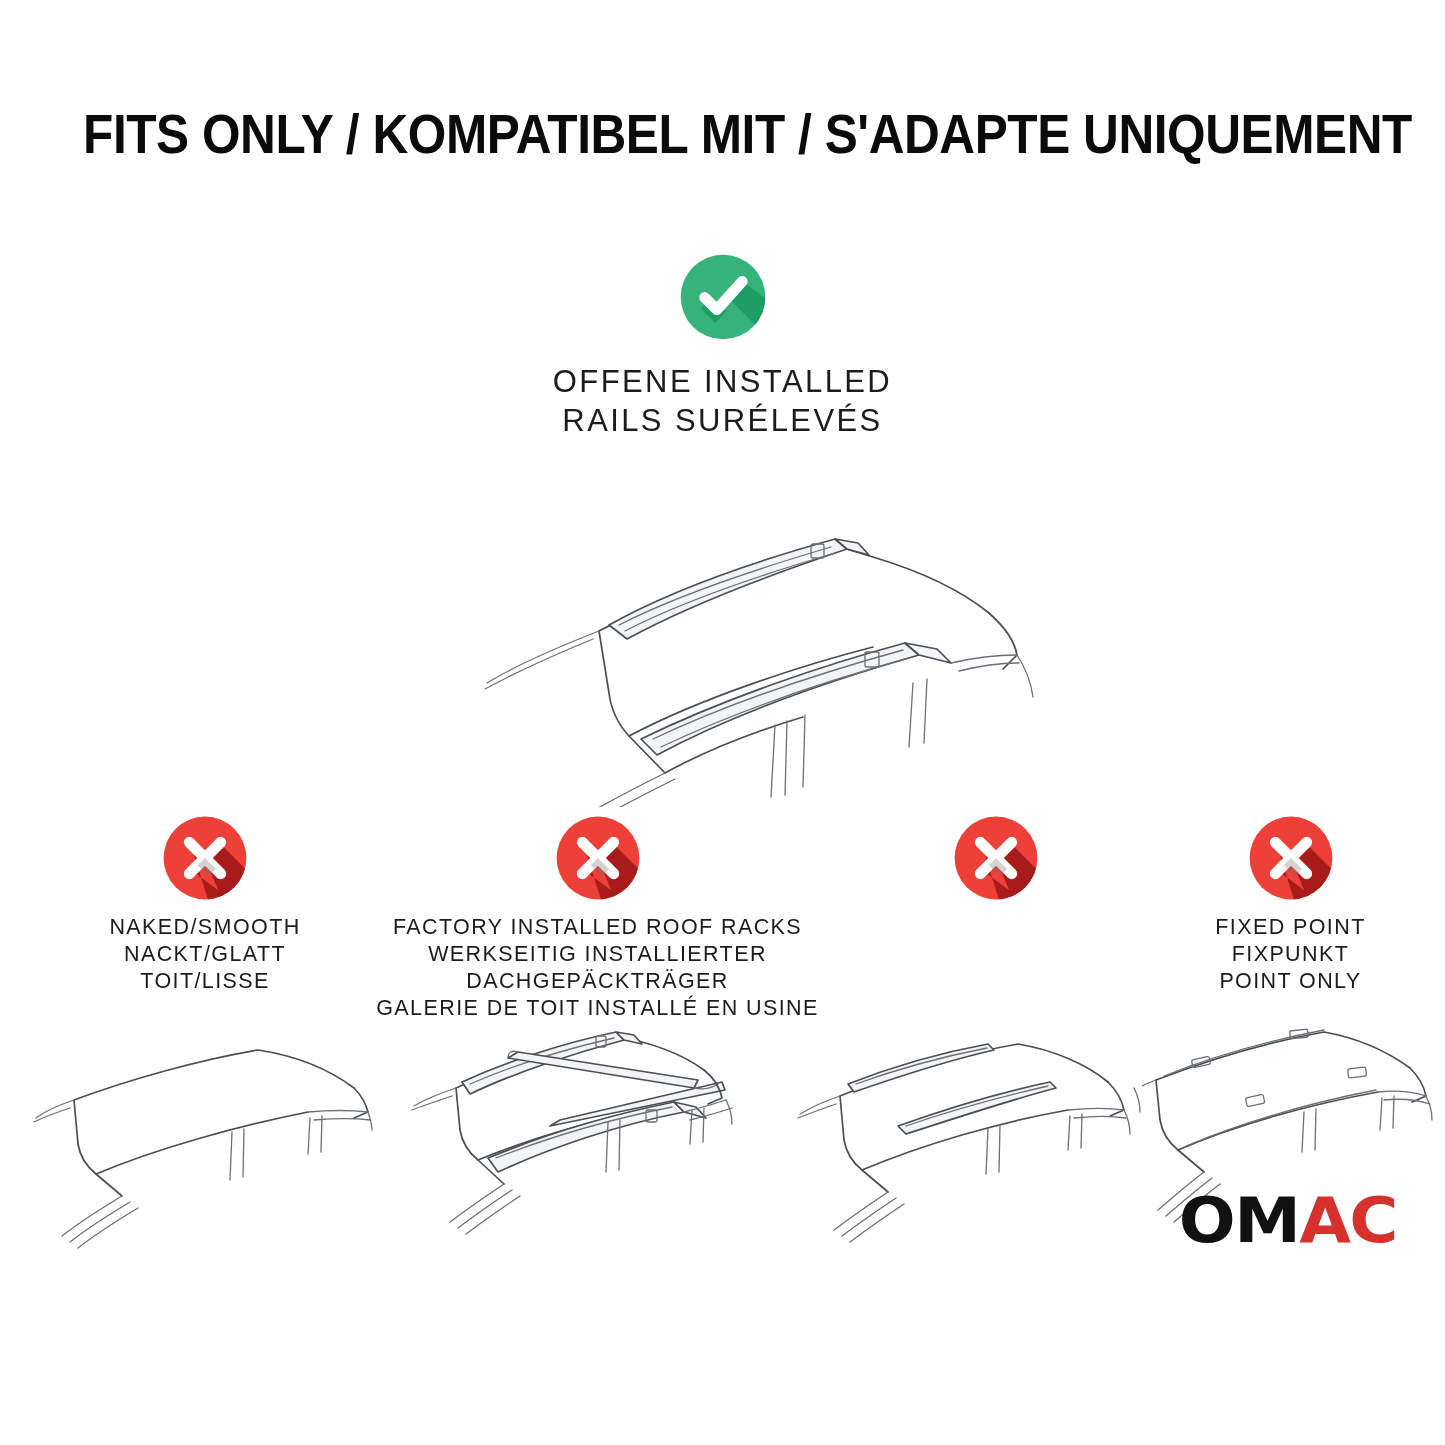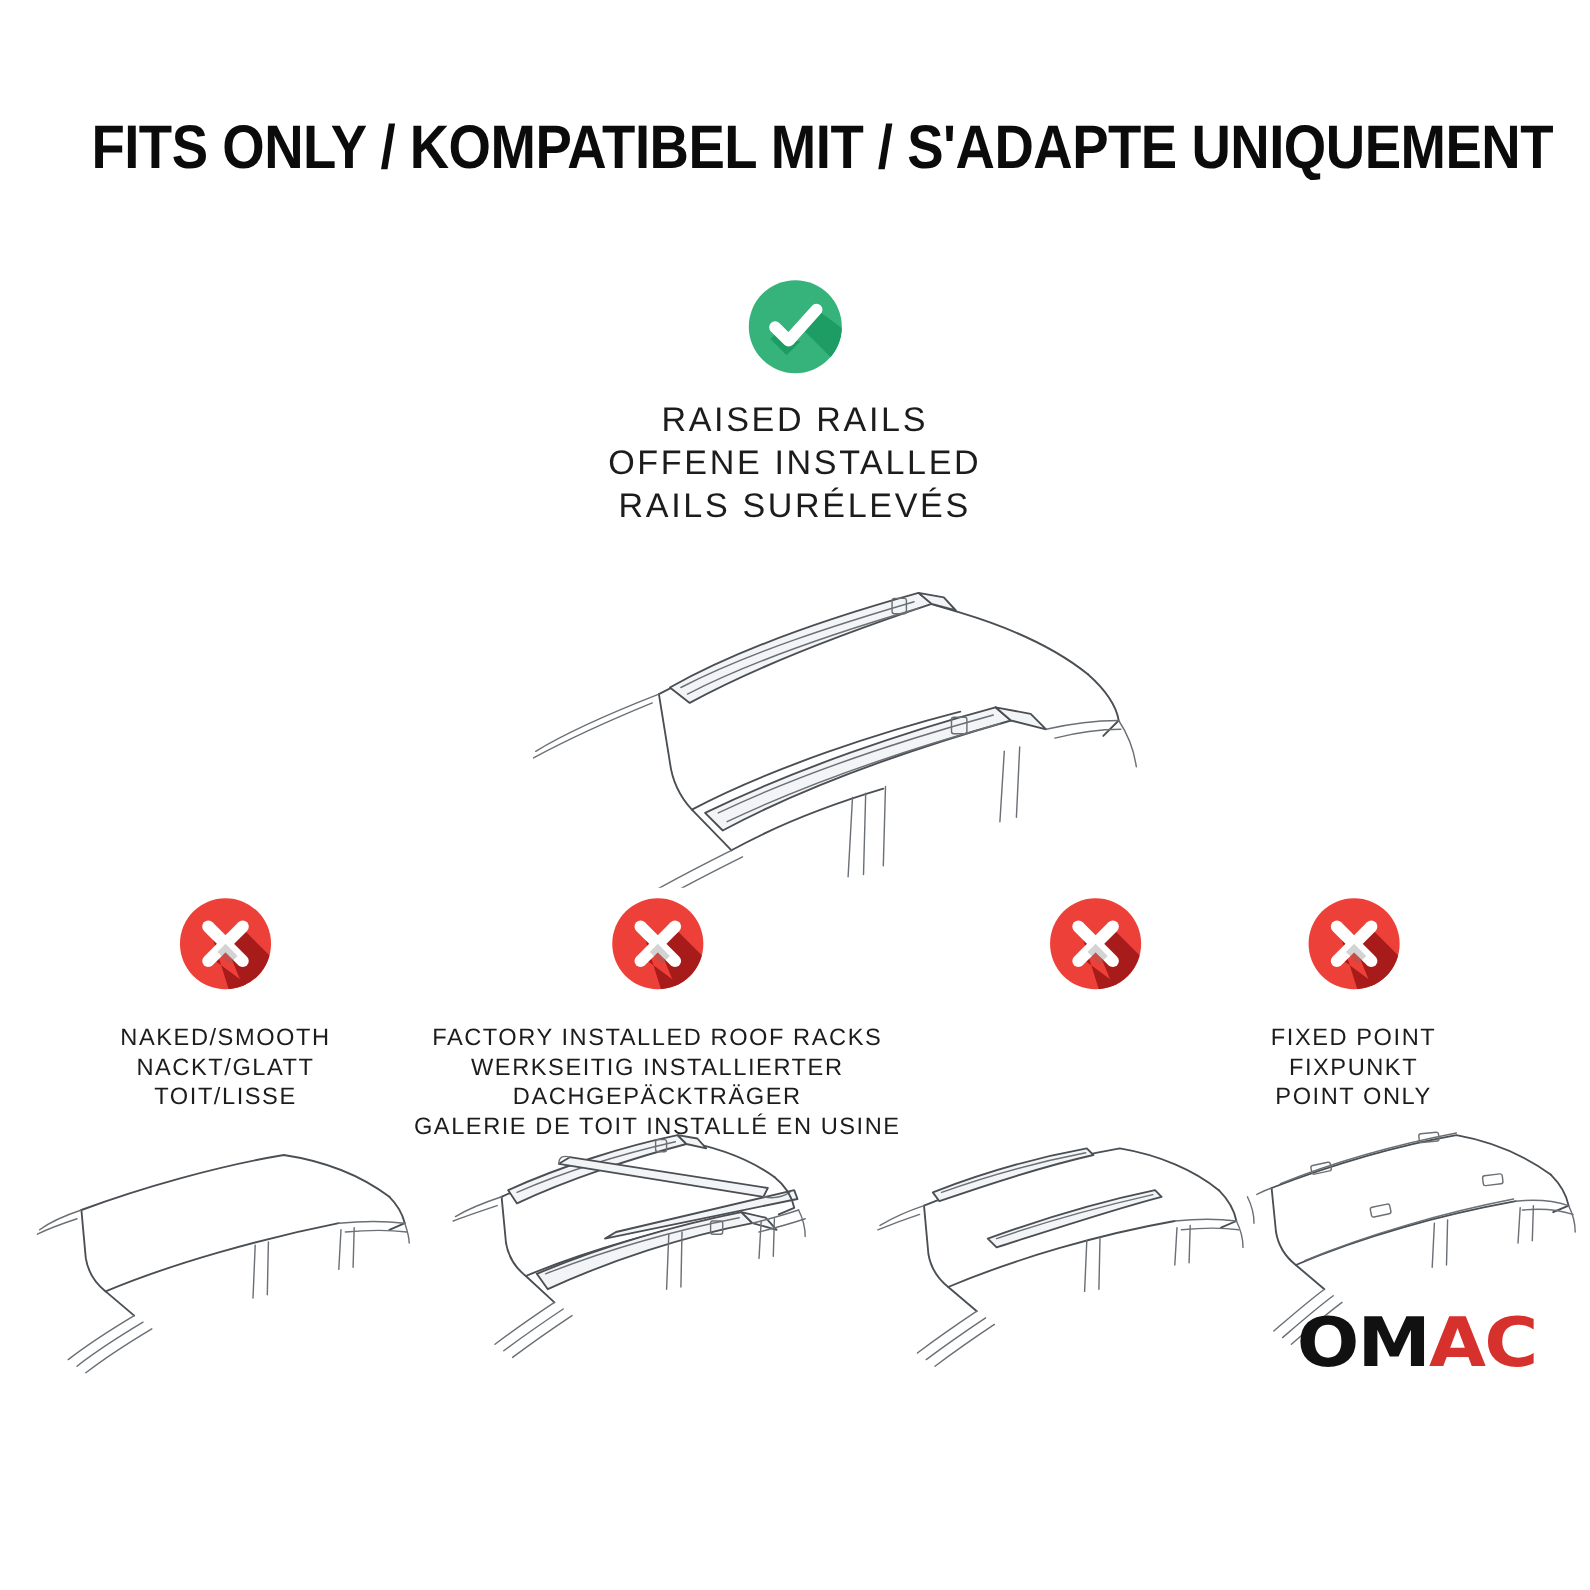--- a/index.html
+++ b/index.html
@@ -44,31 +44,31 @@
   }
 
   
   .row{
     position:absolute;left:0;right:0;top:812px;height:420px;
   }
   .col{
     position:absolute;top:0;text-align:center;
   }
   .col .caption{
-    margin-top:26px;
+    margin-top:10px;
     font-size:21.5px;line-height:27px;
     letter-spacing:1.4px;
     font-weight:300;
     color:#1c1c1c;
     white-space:nowrap;
   }
   .c0{left:60px;width:290px;}
   .c1{left:365px;width:465px;}
   .c2{left:848px;width:295px;}
-  .c3{left:1103px;width:255px;}
+  .c3{left:1163px;width:255px;}
 
   .col-art{
     position:absolute;top:1022px;height:250px;
   }
   .a0{left:18px;width:360px;}
   .a1{left:392px;width:372px;}
   .a2{left:782px;width:360px;}
   .a3{left:1142px;width:300px;}
 
   
@@ -106,21 +106,20 @@
       </defs>
       <circle cx="50" cy="50" r="45" fill="#35b37a"></circle>
       <g clip-path="url(#okclip)">
         <path d="M41.5 63.5 L33 55 L26 62 L41.5 77.5 L55 64 Z" fill="#1d9c63"></path>
         <path d="M71.5 34 L55 50.5 L90 85 L104 85 L104 58 Z" fill="#1d9c63"></path>
       </g>
       <path d="M30.5 50.5 L43.5 63.5 L70.5 33.5" fill="none" stroke="#ffffff" stroke-width="11.5" stroke-linecap="round" stroke-linejoin="round"></path>
     </svg>
 
     <div class="ok-caption">
-      <div>RAISED RAILS</div>
       <div>OFFENE INSTALLED</div>
       <div>RAILS SURÉLEVÉS</div>
     </div>
   </div>
 
   <svg class="ok-art" viewBox="0 0 640 310">
 
     <path class="sketch" d="M196 134 C 260 100 350 70 430 48 L 470 60 C 520 75 560 95 586 116"></path>
     <path class="sketch" d="M196 134 L 206 196 C 208 212 214 226 226 239 L 262 276"></path>
     <path class="sketch" d="M226 239 C 300 200 400 168 470 150"></path>

